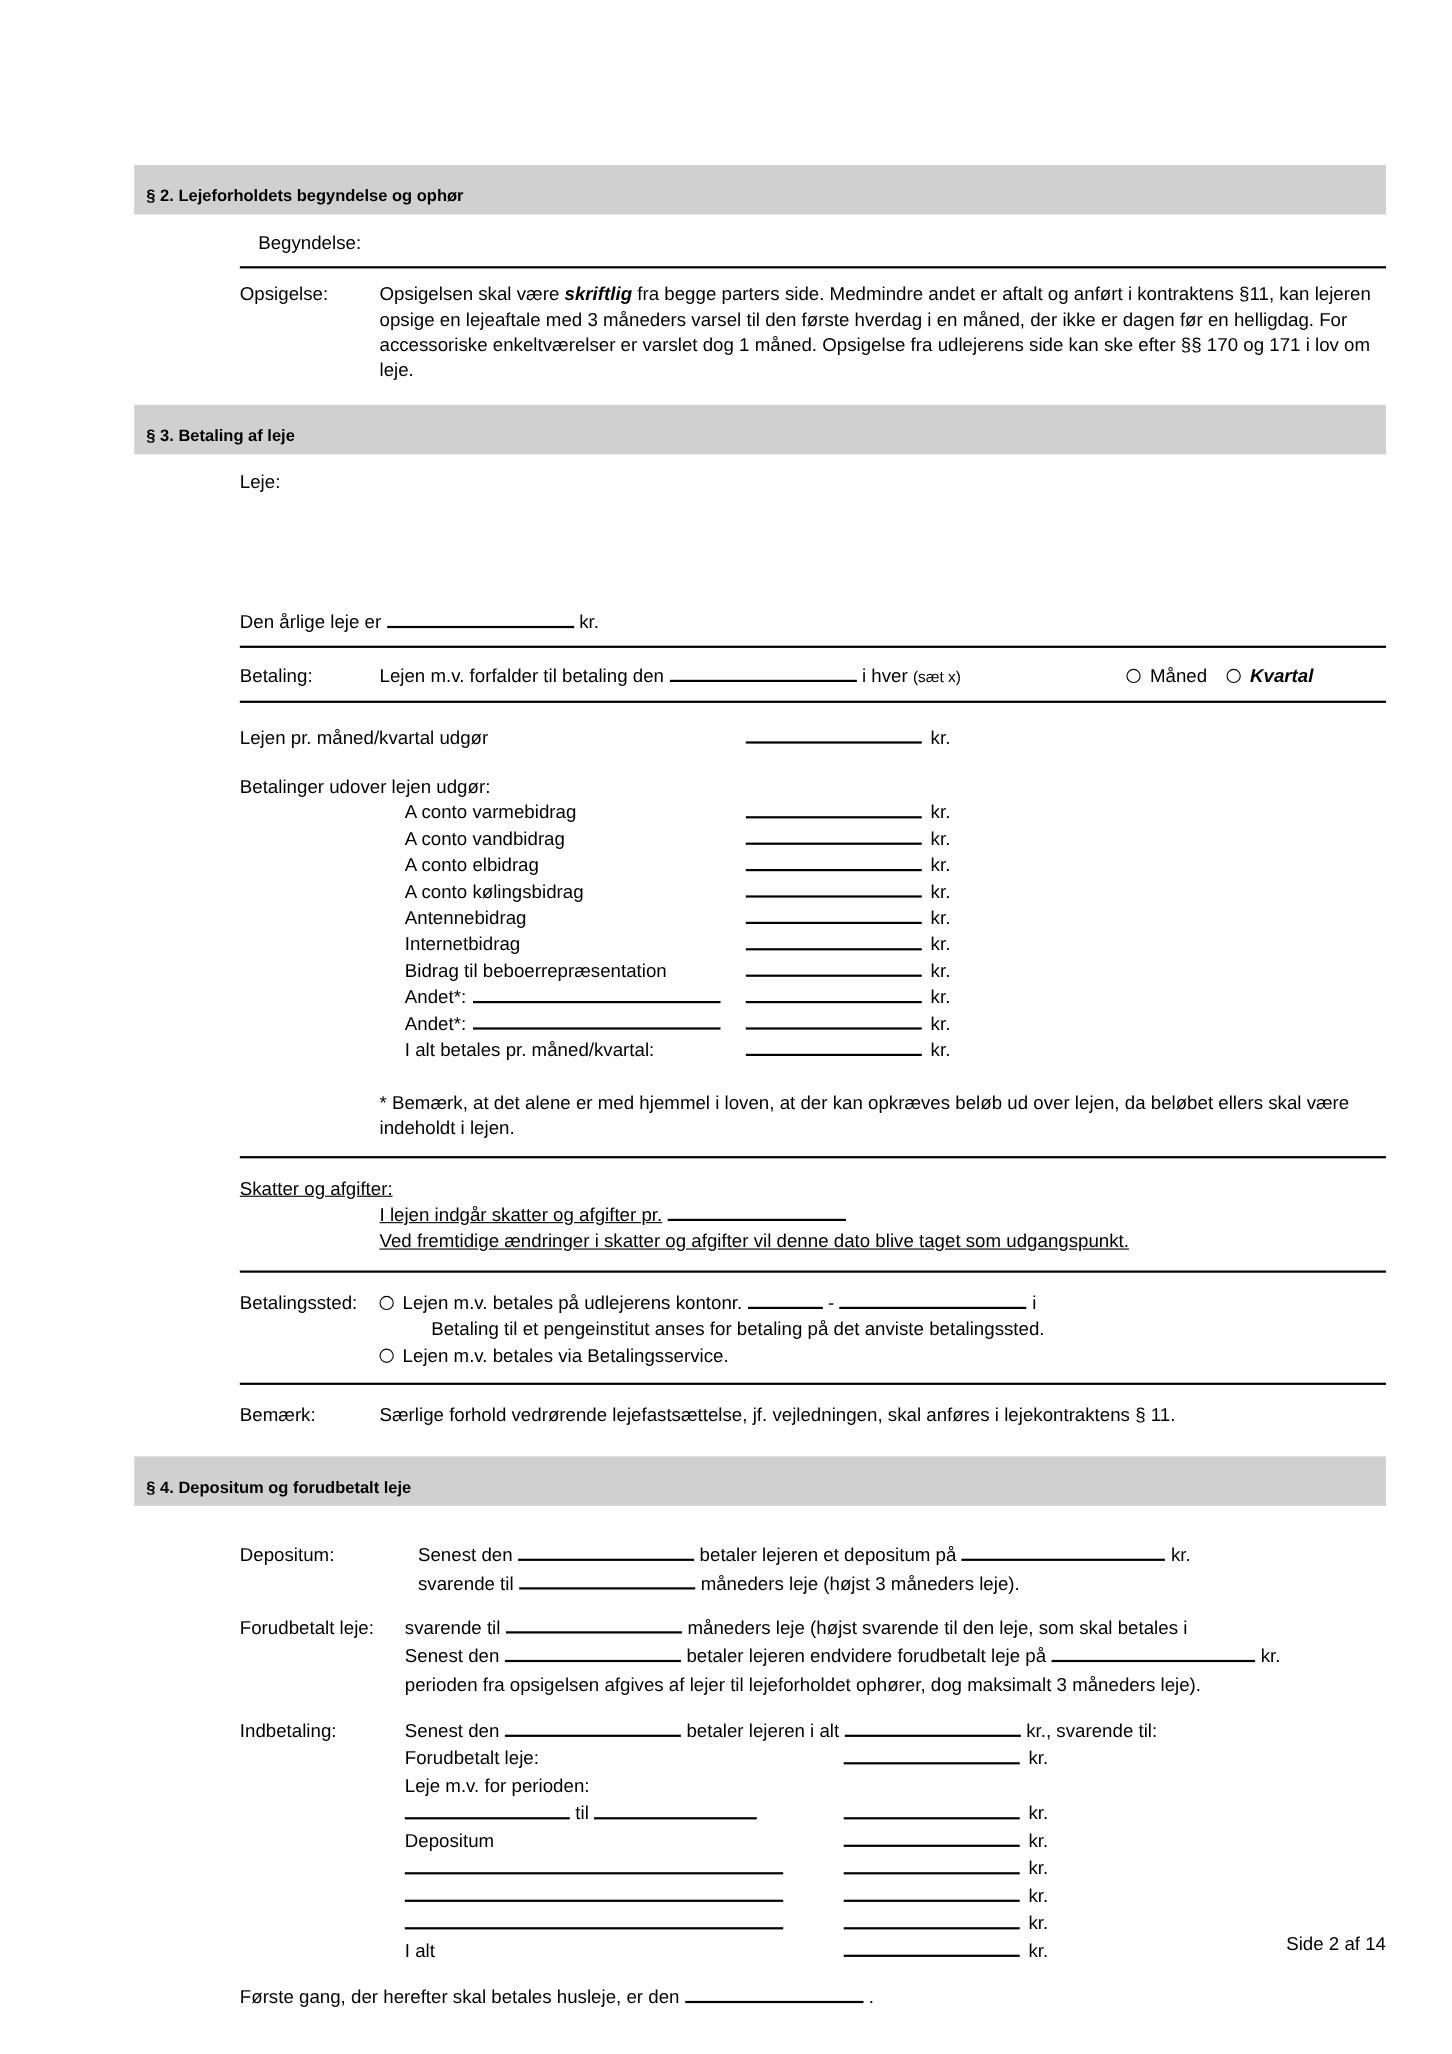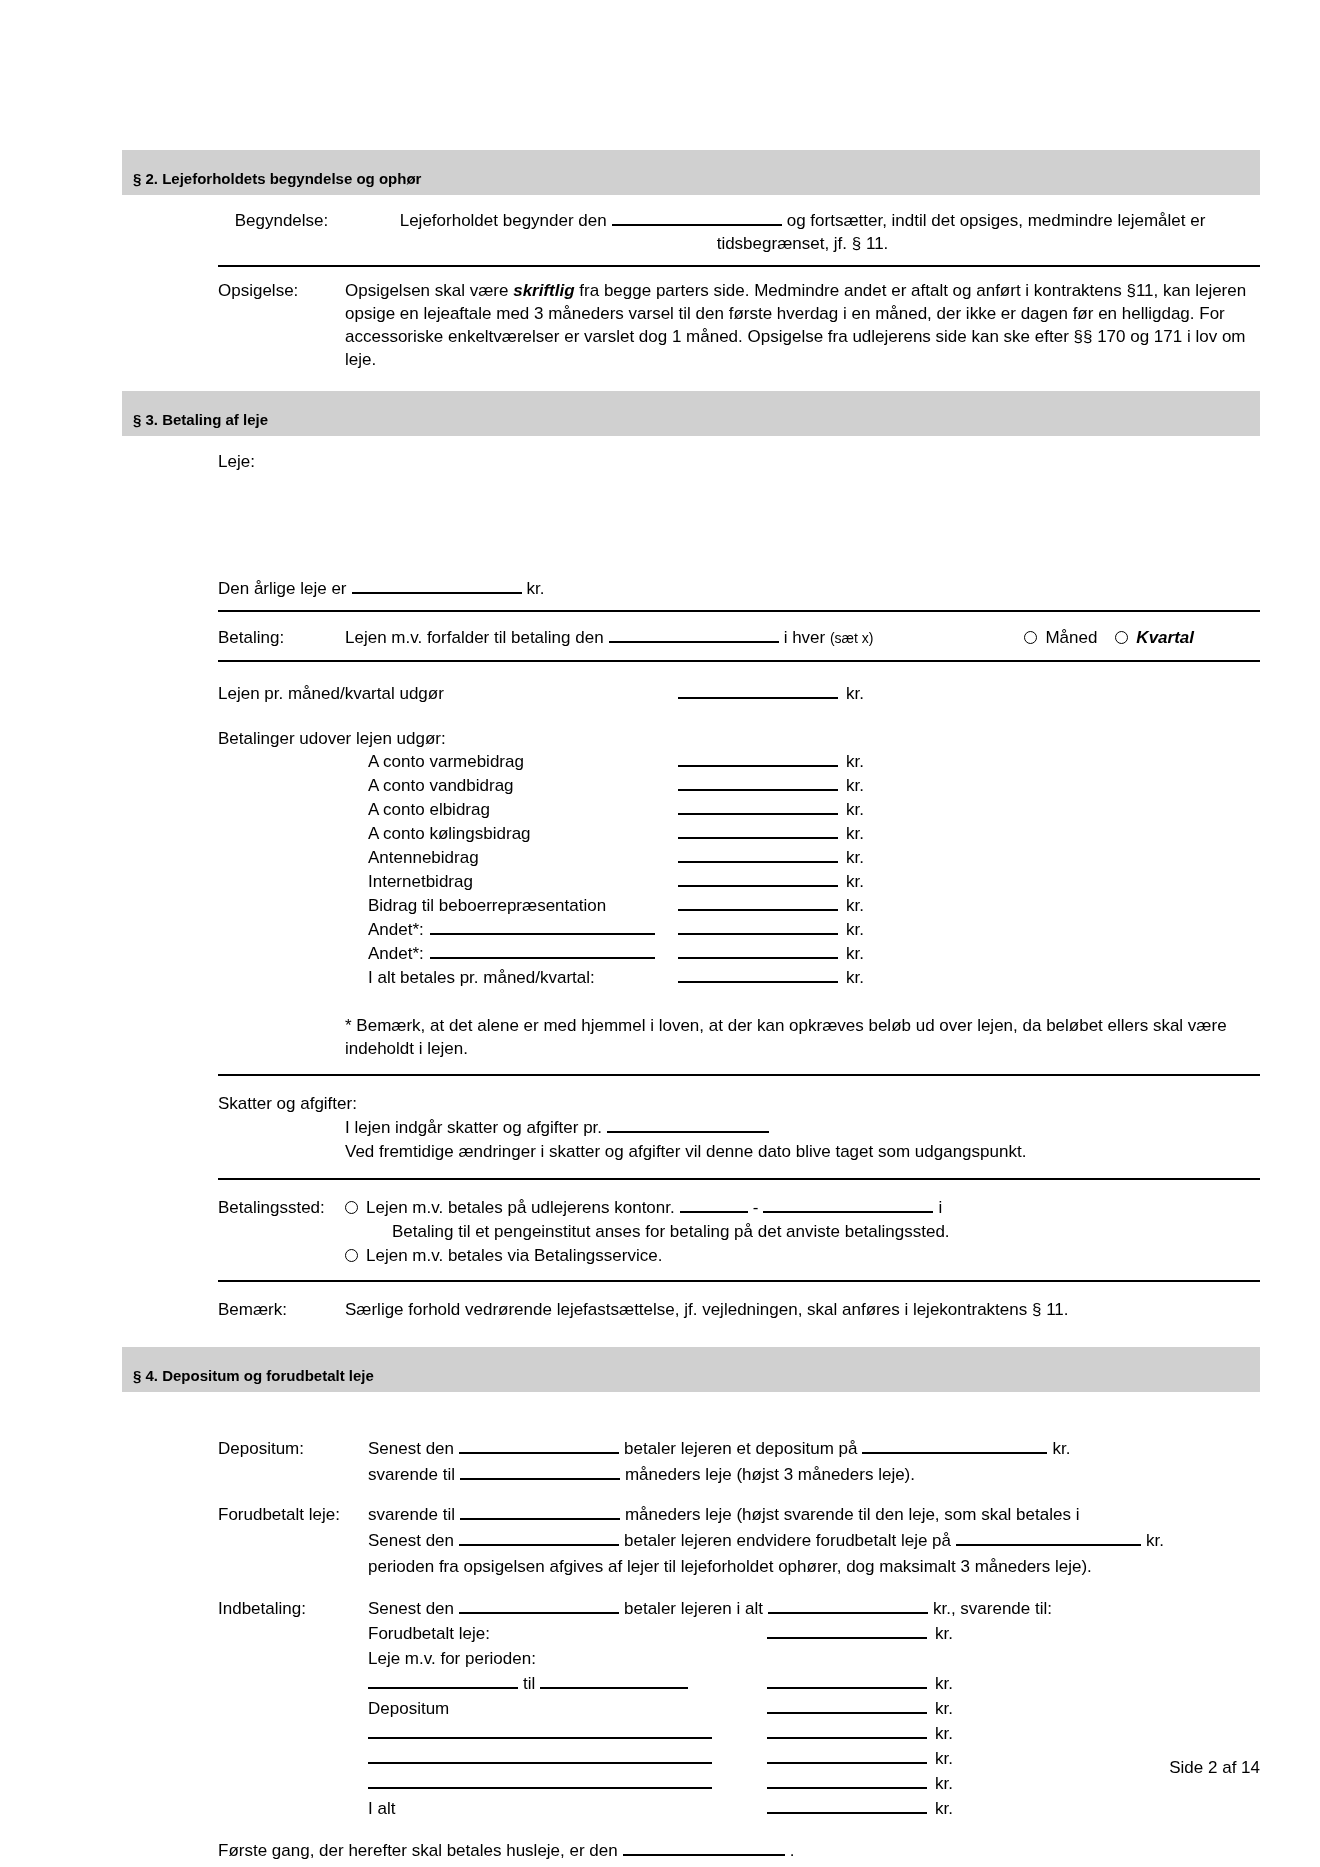--- a/index.html
+++ b/index.html
@@ -55,27 +55,27 @@
   #betaling-row .spacer { flex:1; }
   #udover-heading { margin-top:22px; padding-left:96px; }
   .plain-amt-row { display:flex; padding-left:96px; align-items:baseline; }
   .plain-amt-row .nm { flex:0 0 460px; }
   .items { padding-left:246px; line-height:24px; }
   .item { display:flex; align-items:baseline; }
   .item .nm { flex:0 0 310px; display:flex; align-items:baseline; }
   .item .nm .andet-blank { width:225px; margin-left:6px; }
   .amt { width:160px; margin:0 8px 0 0; }
   #note { margin-top:24px; padding-left:223px; width:900px; }
-  #skatter { line-height:24px; }
+  #skatter { line-height:24px;text-decoration:underline; }
   #skatter .sub { padding-left:223px; }
   #betalingssted { line-height:24px; }
   #betalingssted .subline { padding-left:47px; }
   #bar4 { margin-top:26px; }
   .s4row { line-height:26px; }
-  #depositum { margin-top:44px; }
+  #depositum { margin-top:32px;gap:12px; }
   #forudbetalt { margin-top:14px; }
   #indbetaling { margin-top:16px; line-height:25px; }
   .ib-row { display:flex; align-items:baseline; }
   .ib-left { flex:0 0 399px; display:flex; align-items:baseline; }
   .ib-left .lblank { margin-left:0; }
   #foerste { margin-top:18px; padding-left:96px; }
   .footer {
     position:absolute; left:122px; top:1756px; width:1138px; text-align:right;
   }
 </style>
@@ -85,23 +85,20 @@
 <div class="page">
   <div class="content">
 
     <section>
       <div class="secbar" id="bar2">
         <span class="sectitle">§ 2. Lejeforholdets begyndelse og ophør</span>
       </div>
 
       <div class="row" id="begyndelse">
         <span class="lbl">Begyndelse:</span>
-        <div class="bdy">
-          <span>Lejeforholdet begynder den</span><span class="blank w170"></span><span>og fortsætter, indtil det opsiges, medmindre lejemålet er tidsbegrænset, jf. § 11.</span>
-        </div>
       </div>
 
       <hr class="rule">
 
       <div class="row" id="opsigelse">
         <span class="lbl">Opsigelse:</span>
         <div class="bdy">
           <span>Opsigelsen skal være</span>
           <span class="emph">skriftlig</span>
           <span>fra begge parters side. Medmindre andet er aftalt og anført i kontraktens §11, kan lejeren opsige en lejeaftale med 3 måneders varsel til den første hverdag i en måned, der ikke er dagen før en helligdag. For accessoriske enkeltværelser er varslet dog 1 måned. Opsigelse fra udlejerens side kan ske efter §§ 170 og 171 i lov om leje.</span>

